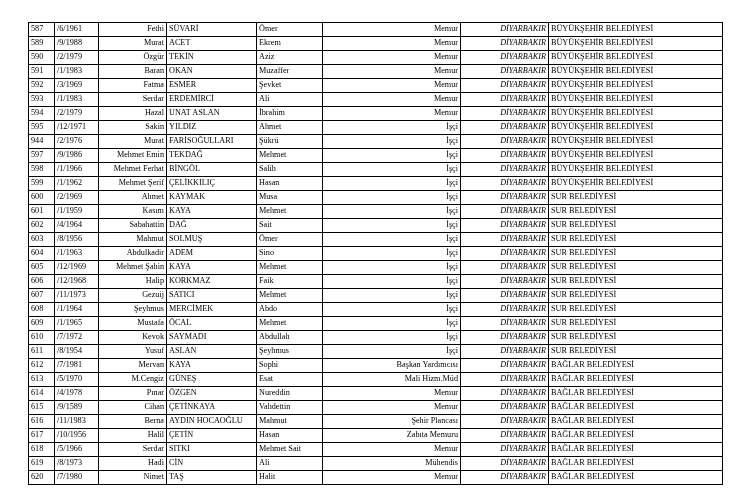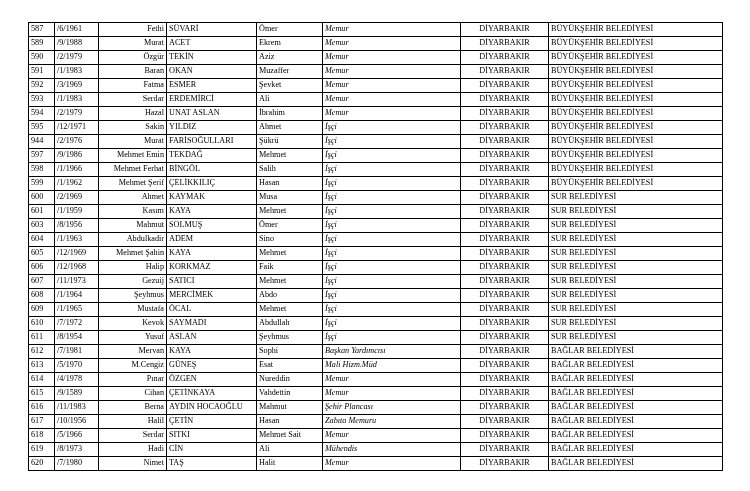--- a/index.html
+++ b/index.html
@@ -44,22 +44,22 @@
   col.c-fath  { width: 66px; }
   col.c-title { width: 138px; }
   col.c-city  { width: 88px; }
   col.c-inst  { width: 174px; }
 
   td.no    { text-align: left; }
   td.date  { text-align: left; }
   td.name  { text-align: right; }
   td.sur   { text-align: left; text-transform: uppercase; }
   td.fath  { text-align: left; }
-  td.title { text-align: left; font-style: italic; }
-  td.city  { text-align: center; text-transform: uppercase; }
+  td.title { text-align: right; }
+  td.city  { text-align: right; text-transform: uppercase; font-style: italic; }
   td.inst  { text-align: left; text-transform: uppercase; }
 </style>
 </head>
 <body>
 
 <div id="sheet">
   <table class="reg">
     <colgroup>
       <col class="c-no">
       <col class="c-date">
@@ -205,20 +205,30 @@
           <td class="no">601</td>
           <td class="date">/1/1959</td>
           <td class="name">Kasım</td>
           <td class="sur">KAYA</td>
           <td class="fath">Mehmet</td>
           <td class="title">İşçi</td>
           <td class="city">DİYARBAKIR</td>
           <td class="inst">SUR BELEDİYESİ</td>
         </tr>
         <tr>
+          <td class="no">602</td>
+          <td class="date">/4/1964</td>
+          <td class="name">Sabahattin</td>
+          <td class="sur">DAĞ</td>
+          <td class="fath">Sait</td>
+          <td class="title">İşçi</td>
+          <td class="city">DİYARBAKIR</td>
+          <td class="inst">SUR BELEDİYESİ</td>
+        </tr>
+        <tr>
           <td class="no">603</td>
           <td class="date">/8/1956</td>
           <td class="name">Mahmut</td>
           <td class="sur">SOLMUŞ</td>
           <td class="fath">Ömer</td>
           <td class="title">İşçi</td>
           <td class="city">DİYARBAKIR</td>
           <td class="inst">SUR BELEDİYESİ</td>
         </tr>
         <tr>

